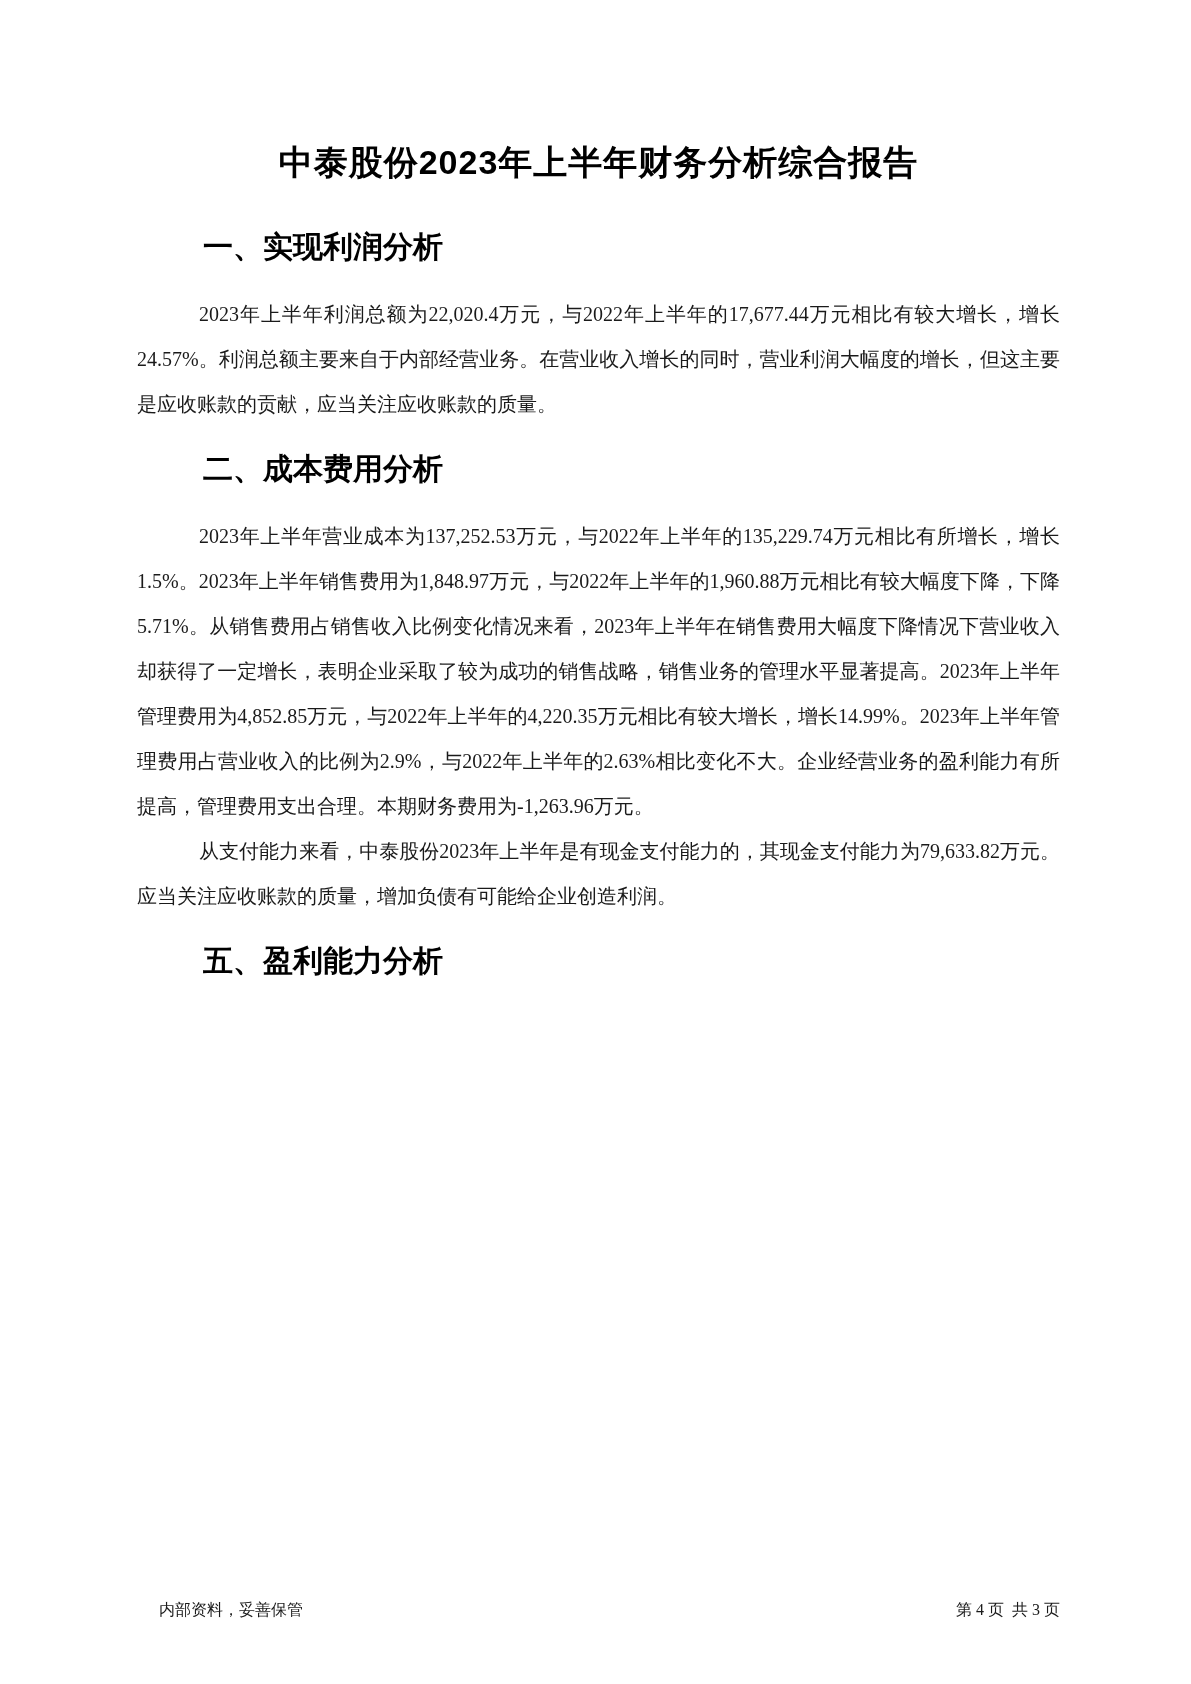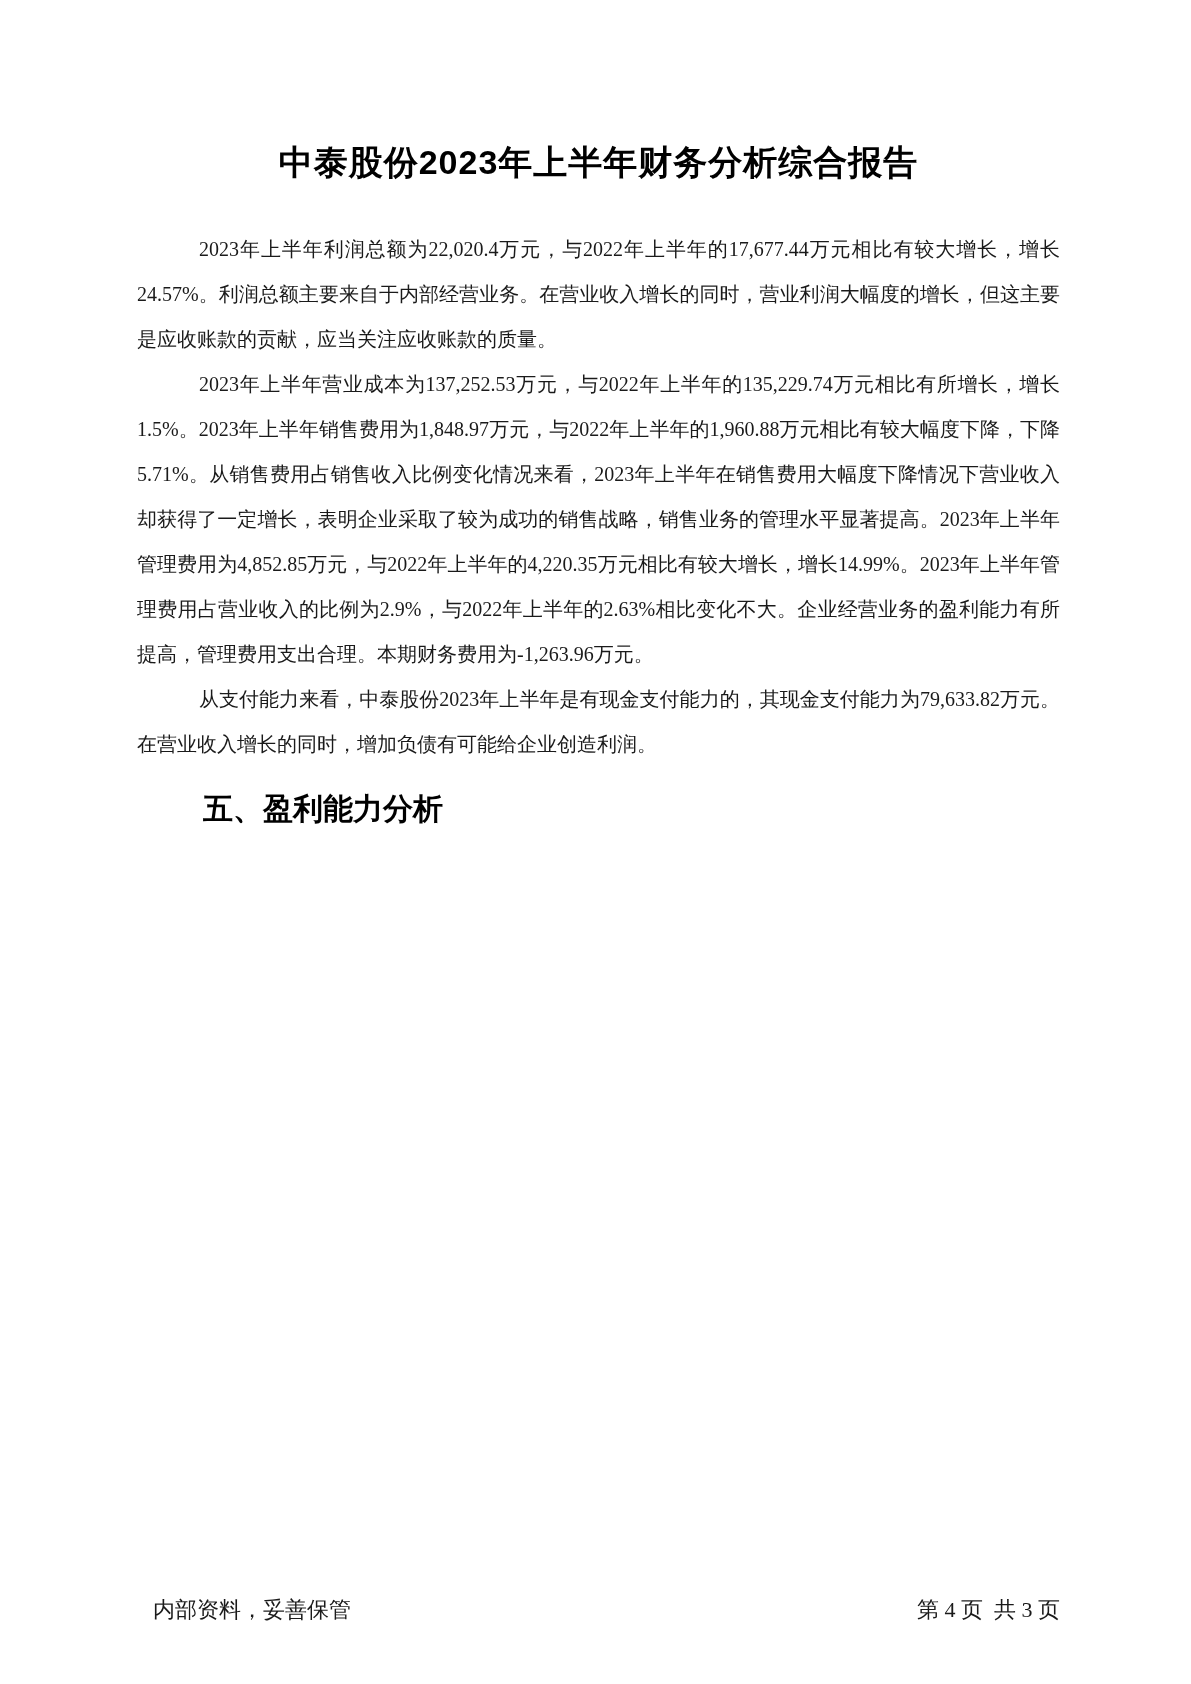--- a/index.html
+++ b/index.html
@@ -46,52 +46,54 @@
     font-weight: 400;
     font-size: 20px;
     line-height: 45px;
     text-align: justify;
     text-indent: 62px;
     margin: 0;
     color: #1a1a1a;
   }
   .page-footer {
     position: absolute;
-    left: 153px;
+    left: 159px;
     right: 131px;
     top: 1588px;
     display: flex;
     justify-content: space-between;
     align-items: center;
     font-family: "Liberation Serif", "DejaVu Serif", serif;
-    font-size: 22px;
+    font-size: 16px;
     line-height: 26px;
     color: #1a1a1a;
     white-space: pre;
   }
 </style>
 </head>
 <body>
 
 <div class="page">
   <div class="content">
 
     <h1 class="doc-title">中泰股份2023年上半年财务分析综合报告</h1>
 
     <section>
+      <h2 class="section-heading">一、实现利润分析</h2>
       <p class="body-para">2023年上半年利润总额为22,020.4万元，与2022年上半年的17,677.44万元相比有较大增长，增长24.57%。利润总额主要来自于内部经营业务。在营业收入增长的同时，营业利润大幅度的增长，但这主要是应收账款的贡献，应当关注应收账款的质量。</p>
     </section>
 
     <section>
+      <h2 class="section-heading">二、成本费用分析</h2>
       <p class="body-para">2023年上半年营业成本为137,252.53万元，与2022年上半年的135,229.74万元相比有所增长，增长1.5%。2023年上半年销售费用为1,848.97万元，与2022年上半年的1,960.88万元相比有较大幅度下降，下降5.71%。从销售费用占销售收入比例变化情况来看，2023年上半年在销售费用大幅度下降情况下营业收入却获得了一定增长，表明企业采取了较为成功的销售战略，销售业务的管理水平显著提高。2023年上半年管理费用为4,852.85万元，与2022年上半年的4,220.35万元相比有较大增长，增长14.99%。2023年上半年管理费用占营业收入的比例为2.9%，与2022年上半年的2.63%相比变化不大。企业经营业务的盈利能力有所提高，管理费用支出合理。本期财务费用为-1,263.96万元。</p>
     </section>
 
 
     <section>
-      <p class="body-para">从支付能力来看，中泰股份2023年上半年是有现金支付能力的，其现金支付能力为79,633.82万元。在营业收入增长的同时，增加负债有可能给企业创造利润。</p>
+      <p class="body-para">从支付能力来看，中泰股份2023年上半年是有现金支付能力的，其现金支付能力为79,633.82万元。应当关注应收账款的质量，增加负债有可能给企业创造利润。</p>
     </section>
 
     <section>
       <h2 class="section-heading">五、盈利能力分析</h2>
     </section>
 
   </div>
 
   <div class="page-footer">
     <span>内部资料，妥善保管</span>

